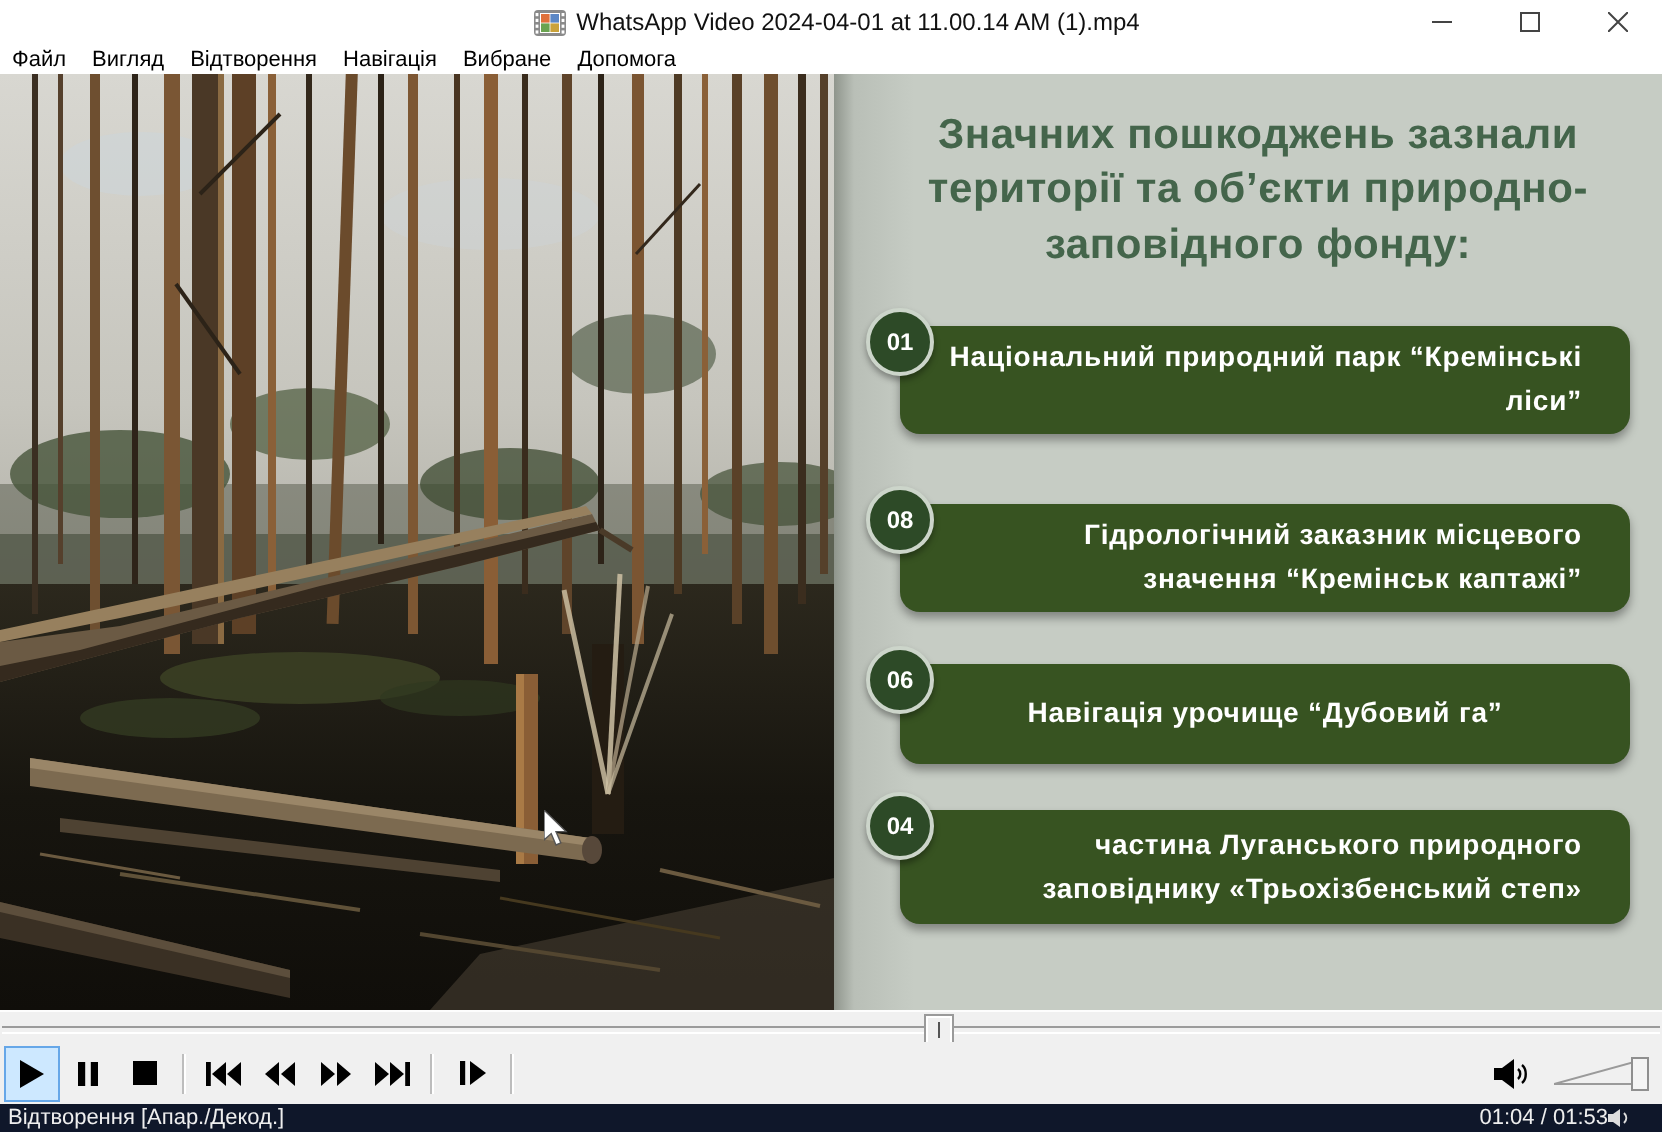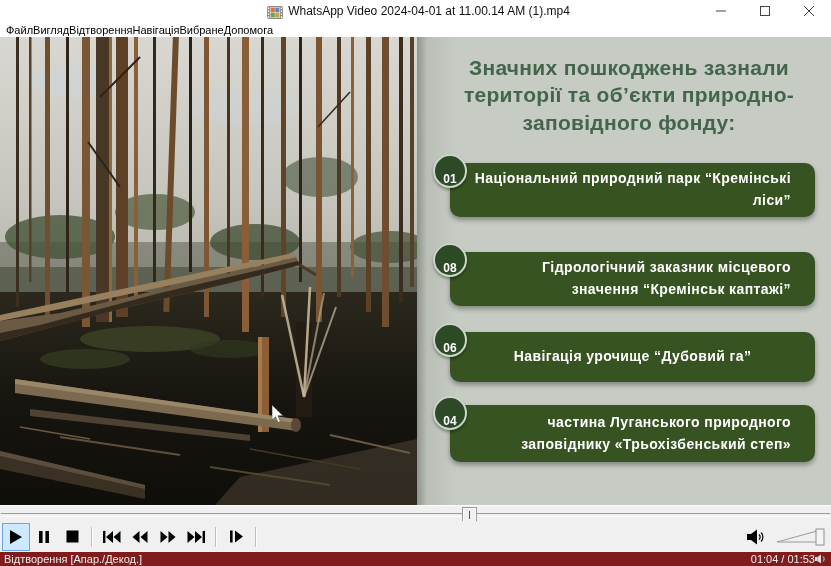--- a/index.html
+++ b/index.html
@@ -8,21 +8,21 @@
   
   .titlebar{position:relative;height:22px;background:#ffffff;display:flex;align-items:center;justify-content:center;}
   .titlebar .appicon{margin:0 5px 0 6px;width:16px;height:13px;flex:0 0 auto;}
   .titlebar .title{font-size:12px;color:#111;white-space:nowrap;}
   .winbtns{position:absolute;right:0;top:0;height:22px;display:flex;}
   .winbtn{width:44px;height:22px;display:flex;align-items:center;justify-content:center;
           color:#444;font-size:13px;line-height:1;cursor:default;}
   .winbtn svg{display:block;}
 
   
-  .menubar{height:15px;background:#ffffff;display:flex;align-items:center;
+  .menubar{height:15px;background:#ffffff;display:flex;align-items:center;gap:13px;
            padding-left:6px;font-size:11px;color:#000;}
   .menubar span{white-space:nowrap;}
 
   
   .videoarea{position:relative;width:831px;height:468px;background:#000;display:flex;}
   .film{position:relative;width:417px;height:468px;overflow:hidden;background:#0c0b09;}
   .film svg{display:block;}
   .cursor{position:absolute;left:272px;top:368px;width:13px;height:19px;}
 
   
@@ -31,21 +31,21 @@
   .slide-title{position:absolute;top:17px;left:24px;right:14px;text-align:center;
                color:#44654b;font-size:21px;font-weight:bold;line-height:1.3;letter-spacing:.3px;}
   .slide-item{position:absolute;left:33px;right:16px;}
   .item-box{position:absolute;inset:0;background:#375321;border-radius:10px;
             box-shadow:0 3px 5px rgba(0,0,0,.35);
             display:flex;align-items:center;justify-content:center;text-align:right;
             color:#fff;font-weight:bold;font-size:14px;line-height:1.55;letter-spacing:.4px;
             padding:0 24px;box-sizing:border-box;}
   .badge{position:absolute;left:-17px;top:-9px;width:30px;height:30px;border-radius:50%;
          background:#2d4a27;border:2px solid #ccd5ca;box-shadow:0 2px 3px rgba(0,0,0,.35);
-         display:flex;align-items:flex-end;justify-content:center;
+         display:flex;align-items:center;justify-content:center;
          color:#fff;font-size:12px;font-weight:bold;z-index:2;}
 
   
   .seekstrip{position:relative;height:16px;background:#f0f0f0;border-top:1px solid #fdfdfd;box-sizing:border-box;}
   .seekchannel{position:absolute;left:1px;right:1px;top:7px;height:2px;
                border-top:1px solid #9b9b9b;border-bottom:1px solid #ffffff;}
   .seekthumb{position:absolute;left:462px;top:1px;width:13px;height:14px;background:#f0f0f0;
              border:1px solid #9a9a9a;box-shadow:inset 0 0 0 1px #fff;display:flex;align-items:center;justify-content:center;}
   .seekthumb i{display:block;width:1px;height:8px;background:#555;}
 
@@ -54,22 +54,22 @@
   .tbtn{width:26px;height:26px;display:flex;align-items:center;justify-content:center;border:1px solid transparent;}
   .tbtn.active{background:#cde8ff;border:1px solid #66a7e8;}
   .tbtn svg{display:block;}
   .tsep{width:1px;height:20px;background:#bdbdbd;margin:0 5px;border-right:1px solid #fff;}
   .volume{position:absolute;right:6px;top:0;height:31px;display:flex;align-items:center;gap:10px;}
   .volicon svg{display:block;}
   .volslider{position:relative;width:48px;height:20px;}
   .volslider svg{display:block;}
 
   
-  .statusbar{position:relative;height:14px;background:#7f1d1d;color:#eee;font-size:11px;
-             display:flex;align-items:flex-start;padding:1px 4px 0 4px;box-sizing:border-box;}
+  .statusbar{position:relative;height:14px;background:#0f172a;color:#eee;font-size:11px;
+             display:flex;align-items:flex-start;padding:1px 15px 0 4px;box-sizing:border-box;}
   .status-left{flex:1;white-space:nowrap;overflow:hidden;}
   .status-right{display:flex;align-items:center;gap:0;white-space:nowrap;}
   .status-right svg{display:block;}
 </style>
 </head>
 <body>
 
 <div class="window">
 
   <div class="titlebar">

